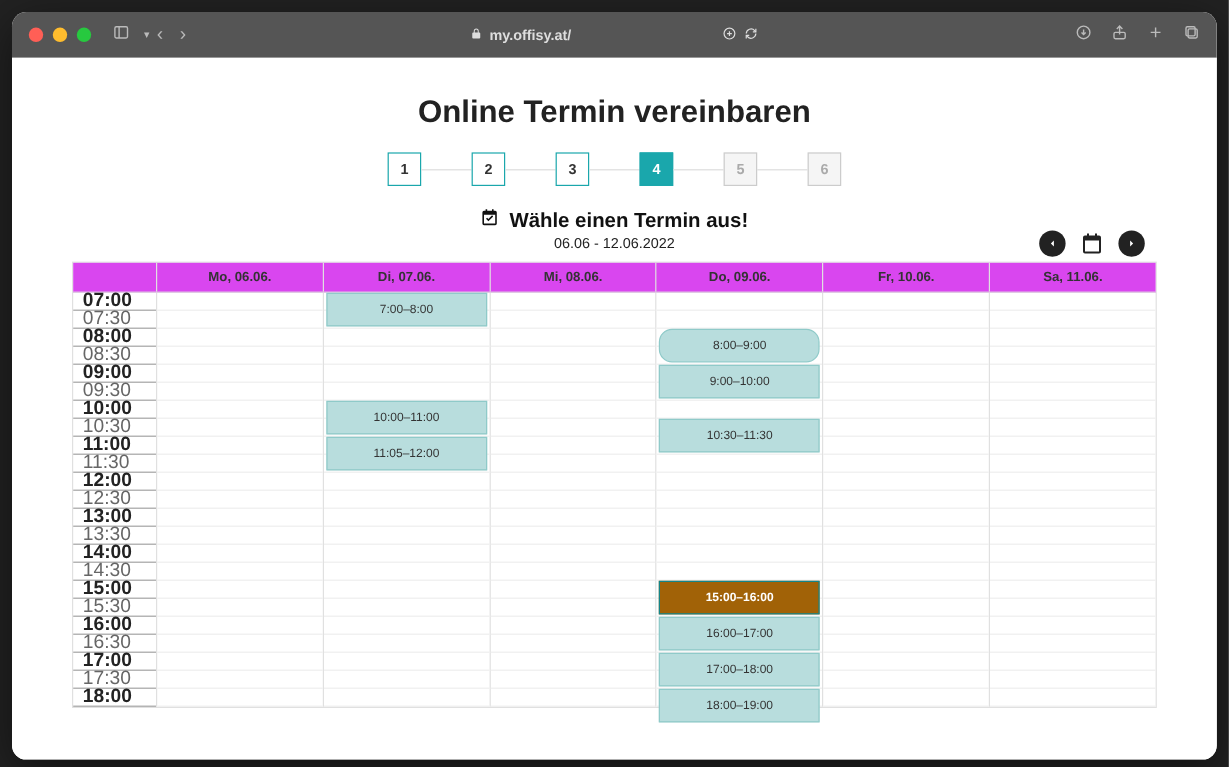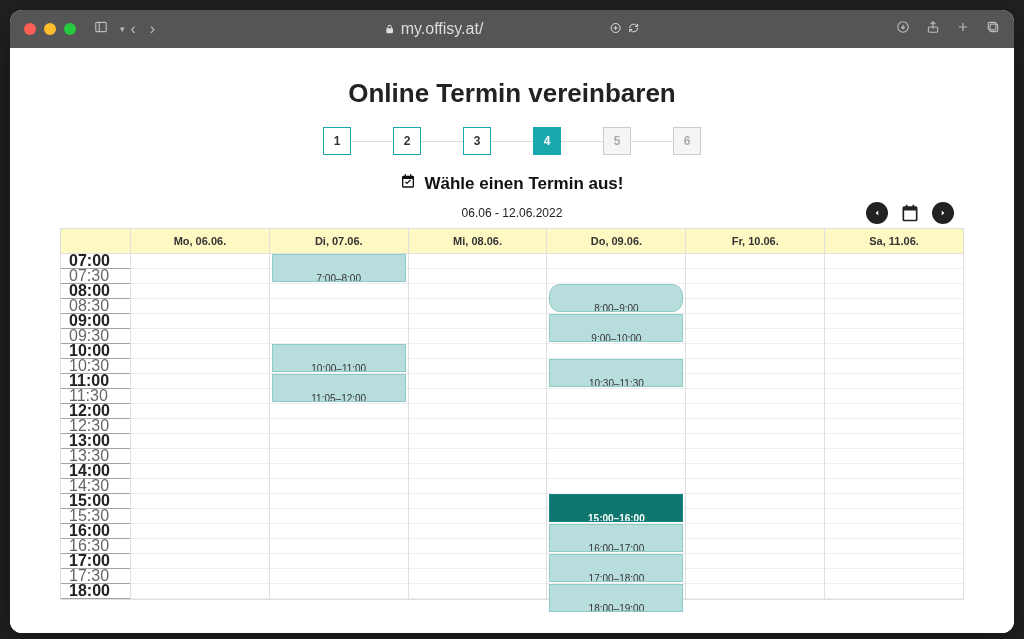--- a/index.html
+++ b/index.html
@@ -20,68 +20,68 @@
       position: relative;
     }
     .traffic-lights { display: flex; gap: 8px; }
     .tl { width: 12px; height: 12px; border-radius: 50%; }
     .tl.red { background: #ff5f56; }
     .tl.yellow { background: #ffbd2e; }
     .tl.green { background: #27c93f; }
     .tb-controls { display:flex; align-items:center; gap:12px; margin-left:18px; color:#bbb; }
     .tb-controls svg, .tb-right svg { width:14px; height:14px; }
     .nav-arrows { display:flex; gap:14px; margin-left:6px; color:#bbb; }
-    .url-bar { position:absolute; left:50%; transform:translateX(-50%); display:flex; align-items:flex-start; gap:6px; color:#ddd; font-size:16px; }
+    .url-bar { position:absolute; left:50%; transform:translateX(-50%); display:flex; align-items:flex-start; gap:6px; color:#ddd; font-size:12px;font-weight:bold; }
     .tb-right { position:absolute; right:14px; display:flex; align-items:center; gap:16px; color:#bbb; }
     .page-content {
       background:#fff;
       height: 585px;
       overflow:auto;
       padding: 20px 50px 0 50px;
     }
     .page-title { text-align:center; font-size:26px; font-weight:700; color:#222; margin:10px 0 18px; }
     .steps { display:flex; justify-content:center; align-items:center; gap:0; margin-bottom:18px; }
     .step-box {
       width:28px; height:28px; border:1px solid #1aa7ac; display:flex; align-items:center; justify-content:center;
       font-size:12px; font-weight:600; color:#333; background:#fff;
     }
     .step-box.active { background:#1aa7ac; color:#fff; border-color:#1aa7ac; }
     .step-box.disabled { border-color:#ccc; color:#aaa; background:#f5f5f5; }
     .step-line { width:42px; height:1px; background:#ddd; }
-    .choose-row { text-align:center; margin-bottom:12px; }
+    .choose-row { text-align:center; margin-bottom:2px; }
     .choose-row .choose { font-size:17px; font-weight:700; color:#111; display:inline-flex; align-items:center; gap:8px; }
     .date-range-row { display:flex; align-items:center; justify-content:center; position:relative; margin-bottom:8px; }
     .date-range { font-size:12px; font-weight:500; color:#222; }
     .cal-nav { position:absolute; right:10px; display:flex; align-items:center; gap:12px; }
     .cal-nav .circ-btn { width:22px; height:22px; border-radius:50%; background:#222; color:#fff; display:flex; align-items:center; justify-content:center; cursor:pointer; }
     .cal-nav .cal-icon { color:#222; display:flex; align-items:center; }
 
     .calendar {
       border:1px solid #e0e0e0;
       position:relative;
     }
-    .cal-header-row { display:flex; border-bottom:1px solid #e0e0e0; background:#fef9c3; }
+    .cal-header-row { display:flex; border-bottom:1px solid #e0e0e0; background:#d946ef; }
     .time-col-header { width:70px; border-right:1px solid #e0e0e0; }
     .day-header { flex:1; text-align:center; font-size:11px; font-weight:700; padding:6px 0; color:#333; border-right:1px solid #e0e0e0; }
     .day-header:last-child { border-right:none; }
     .cal-body { display:flex; position:relative; }
     .time-col { width:70px; border-right:1px solid #e0e0e0; }
     .time-cell { height:15px; font-size:16px; font-weight:700; color:#222; padding-left:8px; display:flex; align-items:center; border-bottom:1px solid #a3a3a3; }
     .time-cell.half { font-weight:400; color:#666; }
     .days-grid { flex:1; display:flex; position:relative; }
     .day-col { flex:1; border-right:1px solid #e0e0e0; position:relative; }
     .day-col:last-child { border-right:none; }
     .slot-row { height:15px; border-bottom:1px solid #eee; }
     .event {
       position:absolute; left:2px; right:2px;
       background:#b8dddd; border:1px solid #8fcac9;
-      font-size:10px; text-align:center; color:#333; padding-top:18px;
+      font-size:10px; text-align:center; color:#333; padding-top:8px;
       overflow:hidden;
     }
-    .event.selected { background:#0f766e; color:#fff; border-color:#148589; font-weight:600; }
+    .event.selected { background:#a16207; color:#fff; border-color:#148589; font-weight:600; }
   </style>
 </head>
 <body>
 
 <div class="browser-window">
   <div class="title-bar">
     <div class="traffic-lights">
       <div class="tl red"></div>
       <div class="tl yellow"></div>
       <div class="tl green"></div>

